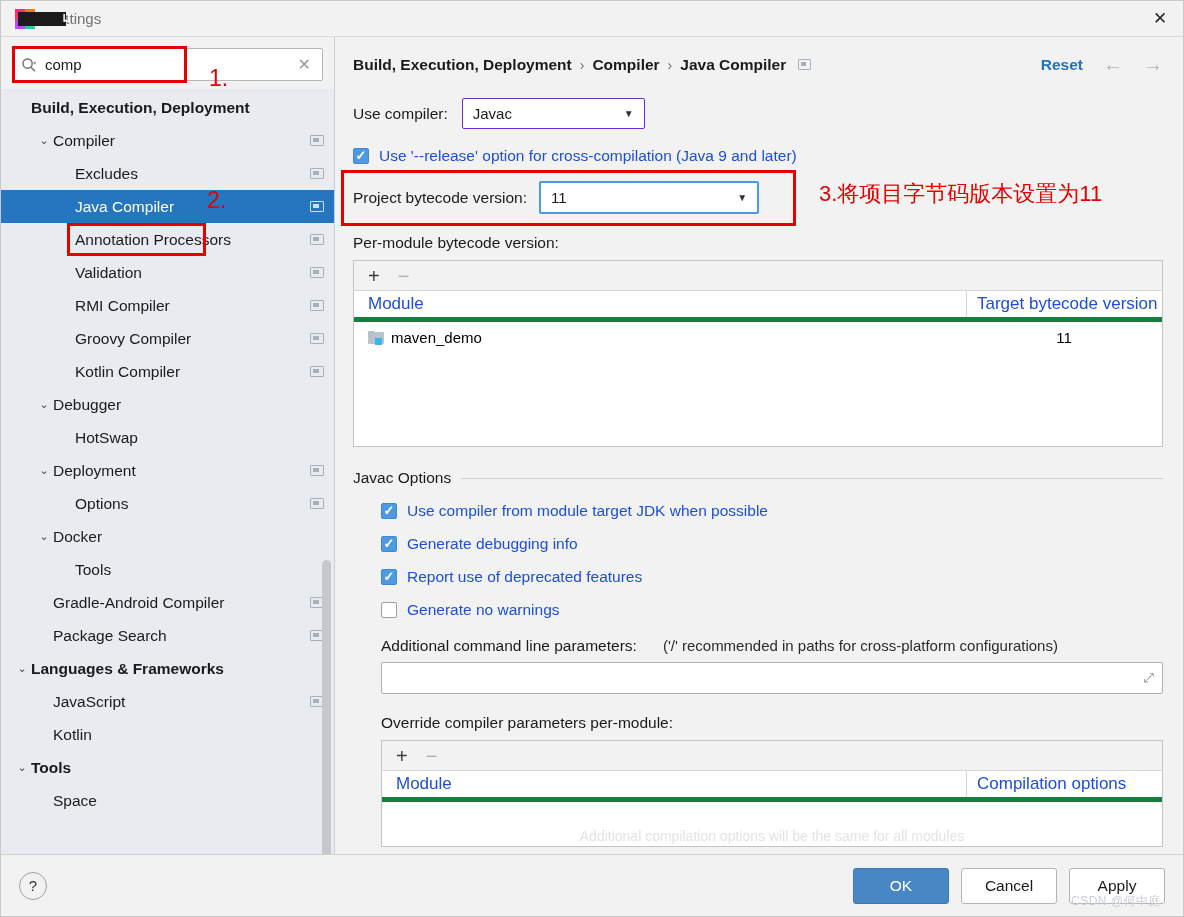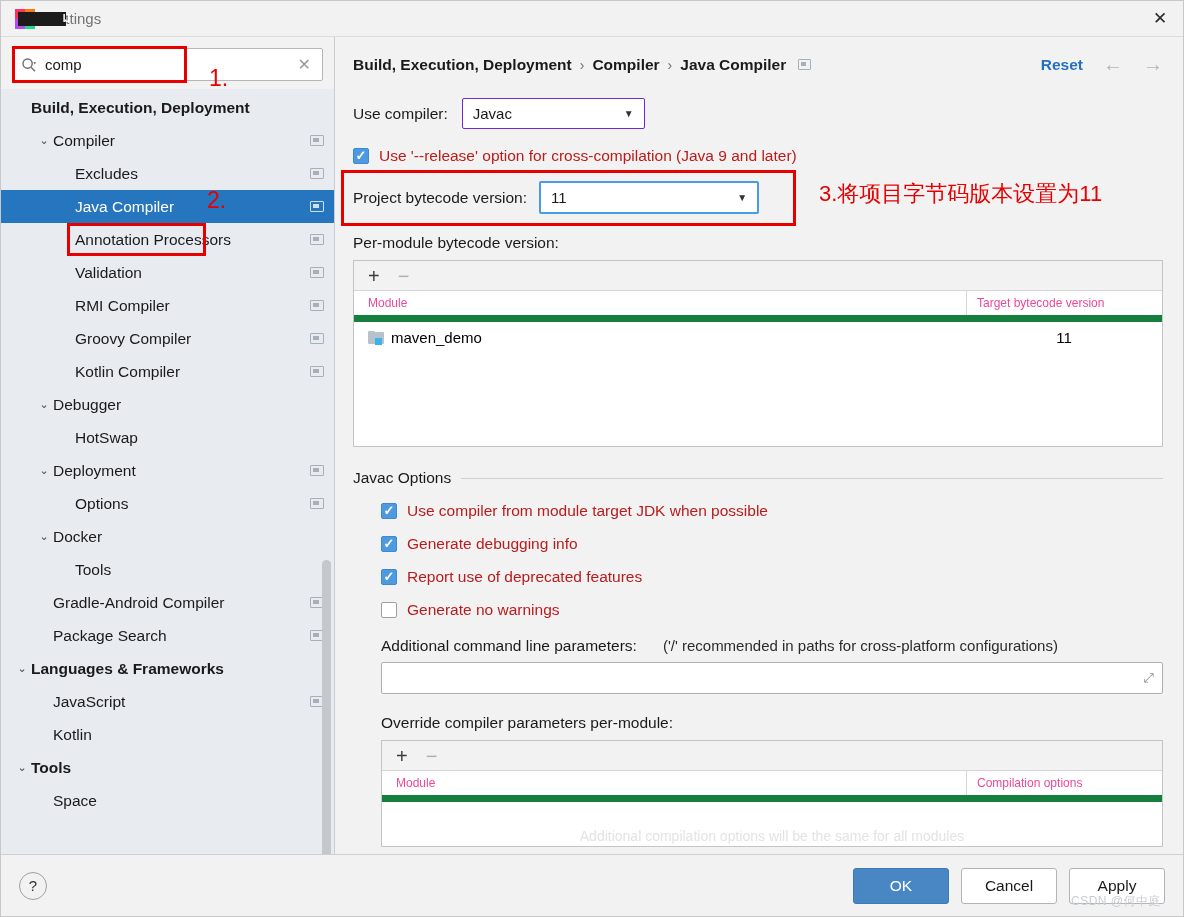--- a/index.html
+++ b/index.html
@@ -181,21 +181,21 @@
     width: 16px; height: 16px; border-radius: 2px; flex: 0 0 auto;
     display:flex; align-items:center; justify-content:center;
     border: 1px solid #9aa0a6; background:#fff;
   }
   .checkbox.checked { background: #4d9ae0; border-color:#3d8ad0; }
   .checkbox.checked::after {
     content: "✓"; color: #fff; font-size: 13px; line-height: 1;
     font-weight: bold; margin-top:-1px;
   }
   .cb-row { display:flex; align-items:center; cursor:pointer; }
-  .cb-row .cb-label { margin-left: 10px; font-size: 15.5px; color:#b91c1c; }
+  .cb-row .cb-label { margin-left: 10px; font-size: 15.5px; color:#1d4ed8; }
 
   .release-row { margin-top: 18px; }
 
   .bytecode-row { margin-top: 16px; position: relative; }
   #project-bytecode-combo {
     width: 220px; margin-left: 12px;
     border: 2px solid #4a9ae8; height: 33px;
   }
   .redbox-bytecode {
     position: absolute; left: -12px; top: -11px;
@@ -213,21 +213,21 @@
     margin-top: 8px; border: 1px solid #c4c4c4; background: #fff;
   }
   .table-toolbar {
     height: 30px; background: #f2f2f2; border-bottom: 1px solid #d6d6d6;
     display: flex; align-items: center; padding-left: 14px; gap: 18px;
   }
   .tb-btn { font-size: 20px; line-height: 1; cursor: pointer; color:#3c3c3c; }
   .tb-btn.dim { color: #b0b0b0; }
   .table-head {
     height: 31px; display: flex; align-items: center;
-    border-bottom: 7px solid #15803d; font-size: 12px; color:#ec4899;
+    border-bottom: 5px solid #15803d; font-size: 17px; color:#1d4ed8;
     background:#fff;
   }
   .th { padding-left: 14px; }
   .th.col1 { flex: 1; }
   .th.col2 { width: 196px; border-left: 1px solid #d6d6d6; height:100%;
              display:flex; align-items:center; padding-left: 10px;}
   .table-body { height: 124px; background: #fff; }
   .trow { display: flex; align-items: center; height: 30px; font-size: 15px; }
   .trow .c1 { flex: 1; display:flex; align-items:center; padding-left: 14px; }
   .trow .c2 { width: 196px; text-align: center; }

